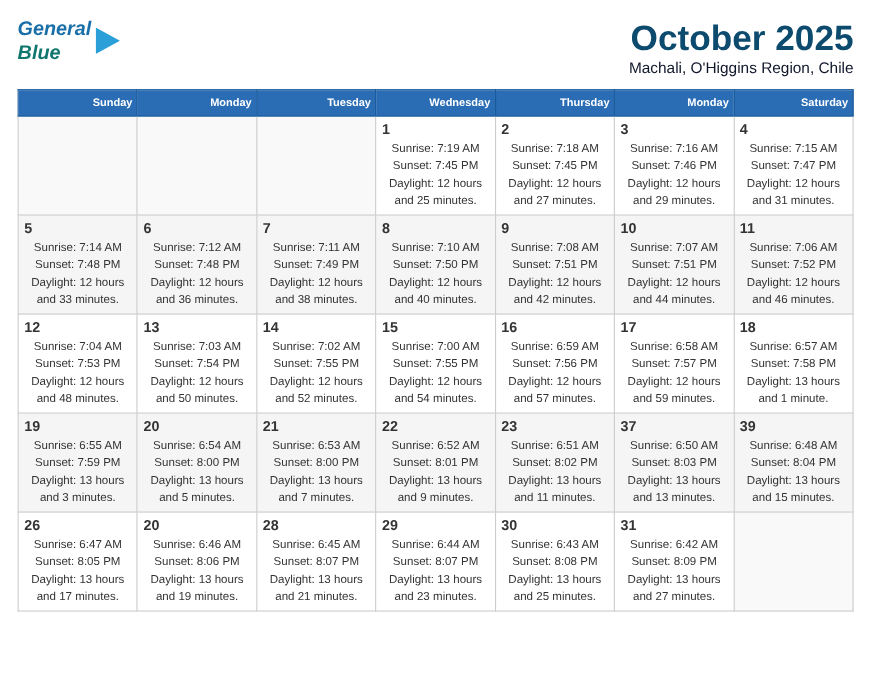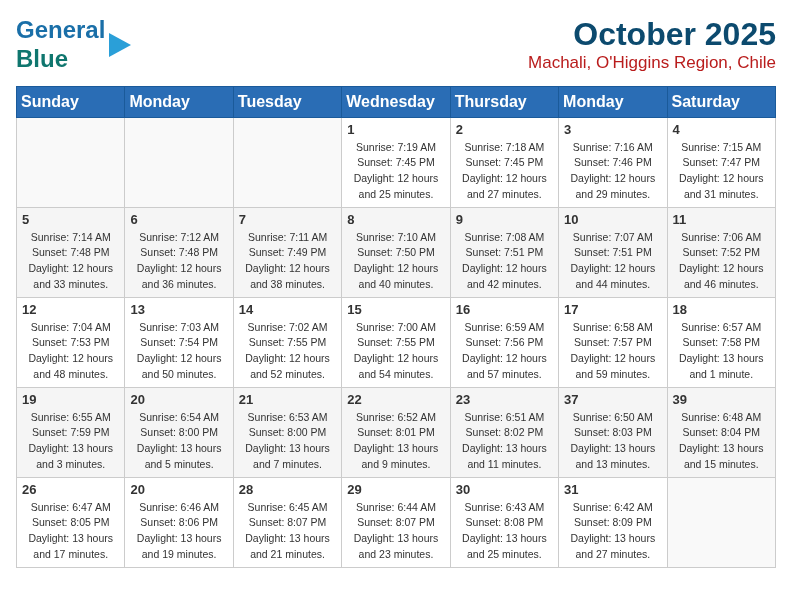--- a/index.html
+++ b/index.html
@@ -22,34 +22,34 @@
     }
     .title-block {
       text-align: right;
     }
     .month-title {
       font-size: 32px;
       font-weight: bold;
       color: #0c4a6e;
     }
     .subtitle {
-      font-size: 17px;
-      color: #b91c1c;
+      font-size: 14px;
+      color: #0f172a;
     }
     .calendar {
       width: 100%;
       border-collapse: collapse;
       border: 1px solid #ccc;
     }
     .calendar th {
       background-color: #2a6db5;
       color: #fff;
-      text-align: left;
+      text-align: right;
       padding: 6px 4px;
-      font-size: 16px;
+      font-size: 10px;
       border: 1px solid #1a5a9a;
     }
     .calendar td {
       vertical-align: top;
       padding: 4px 5px;
       border: 1px solid #ccc;
       width: 108px;
       min-height: 80px;
       font-size: 10.5px;
       color: #333;
@@ -79,21 +79,21 @@
     .row-even td { background: #f0f4f8; }
     .row-odd td { background: #ffffff; }
   </style>
 </head>
 <body>
 
 <div class="header">
   <div class="logo">
     <div>
       <div style="display:flex;align-items:center;">
-        <div style="font-size:24px;font-weight:bold;color:#333;line-height:1.2;">
+        <div style="font-size:18px;font-weight:bold;color:#333;line-height:1.2;font-style:italic;">
           <span style="color:#1a6fa8;">General</span><br><span style="color:#0f766e;margin-top:32px;">Blue</span>
         </div>
         <div style="margin-left:4px;margin-top:4px;">
           <svg width="22" height="24" viewBox="0 0 22 24">
             <polygon points="0,0 22,12 0,24" fill="#2a9fd8"></polygon>
           </svg>
         </div>
       </div>
     </div>
   </div>

